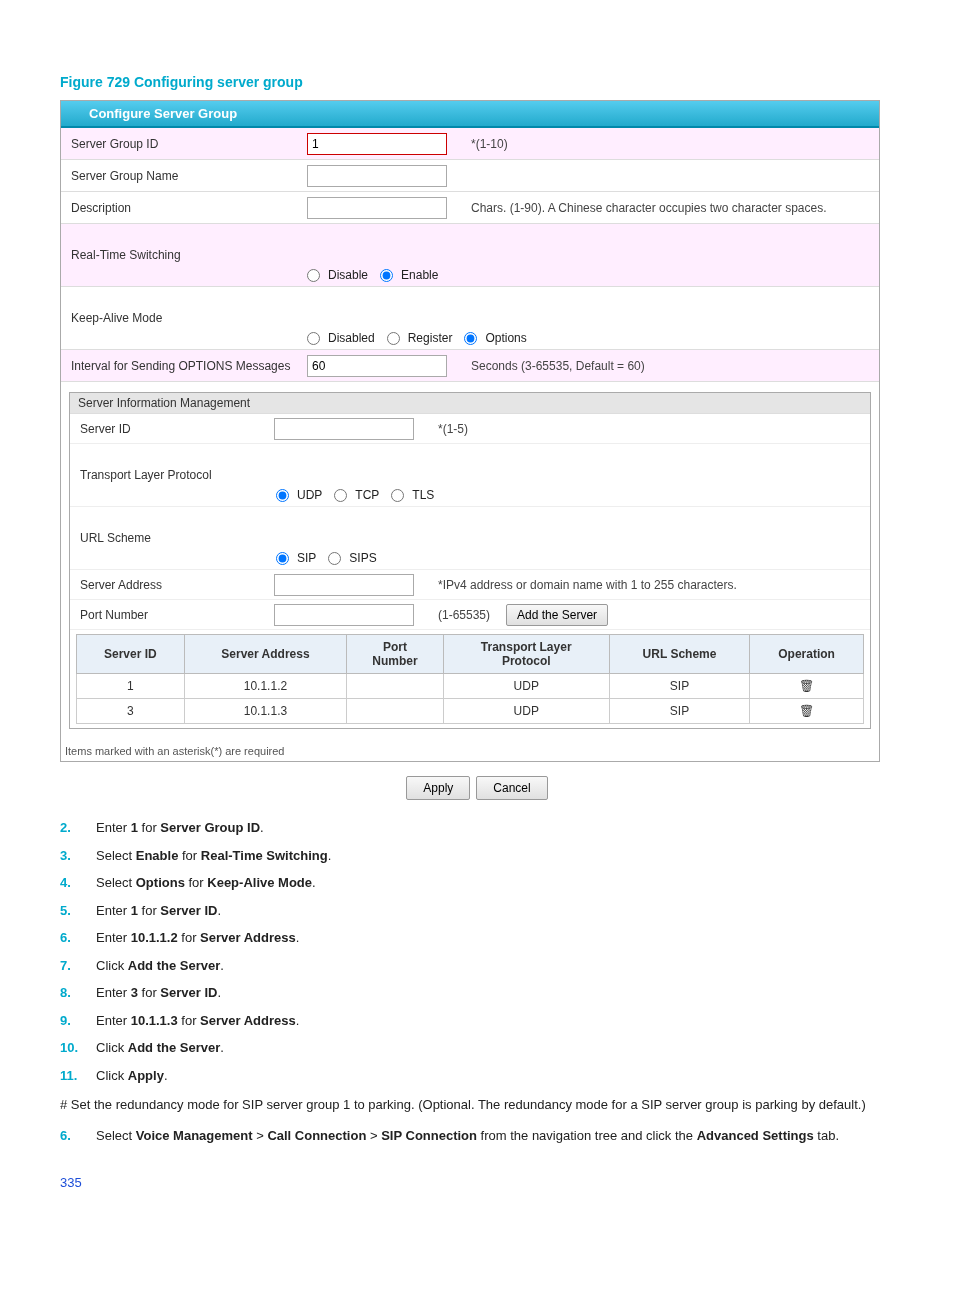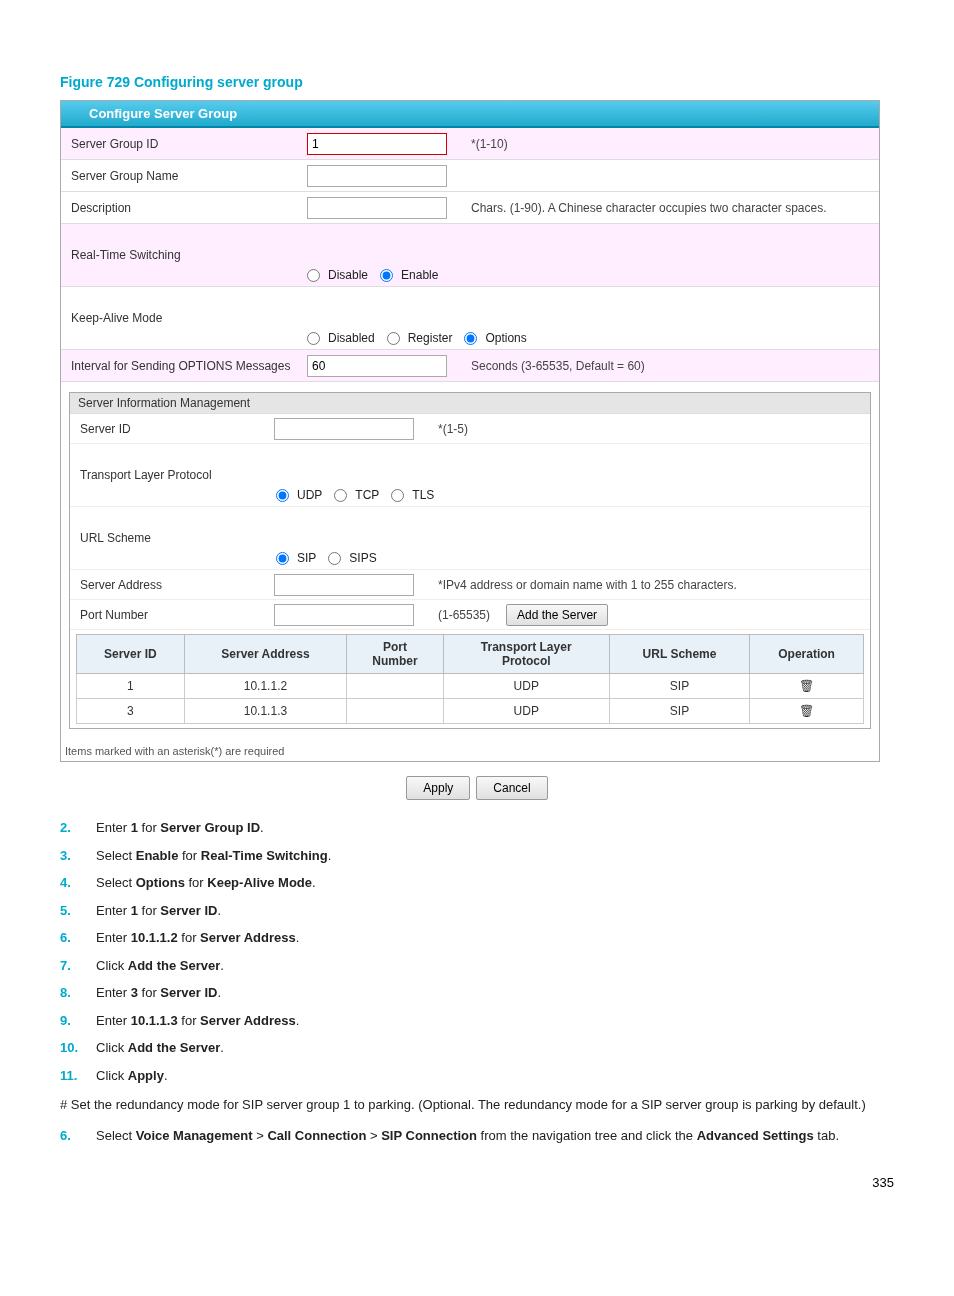--- a/index.html
+++ b/index.html
@@ -239,24 +239,24 @@
       font-weight: bold;
     }
 
     .note-text {
       font-size: 13px;
       margin: 10px 0;
       line-height: 1.6;
     }
 
     .page-number {
-      text-align: right;
+      text-align: left;
       font-size: 13px;
       margin-top: 30px;
-      color: #000000;
+      color: #1d4ed8;
     }
 
     .sub-section-wrapper {
       padding: 4px 0;
     }
   </style>
 </head>
 <body>
 
 <div class="figure-title">Figure 729 Configuring server group</div>

